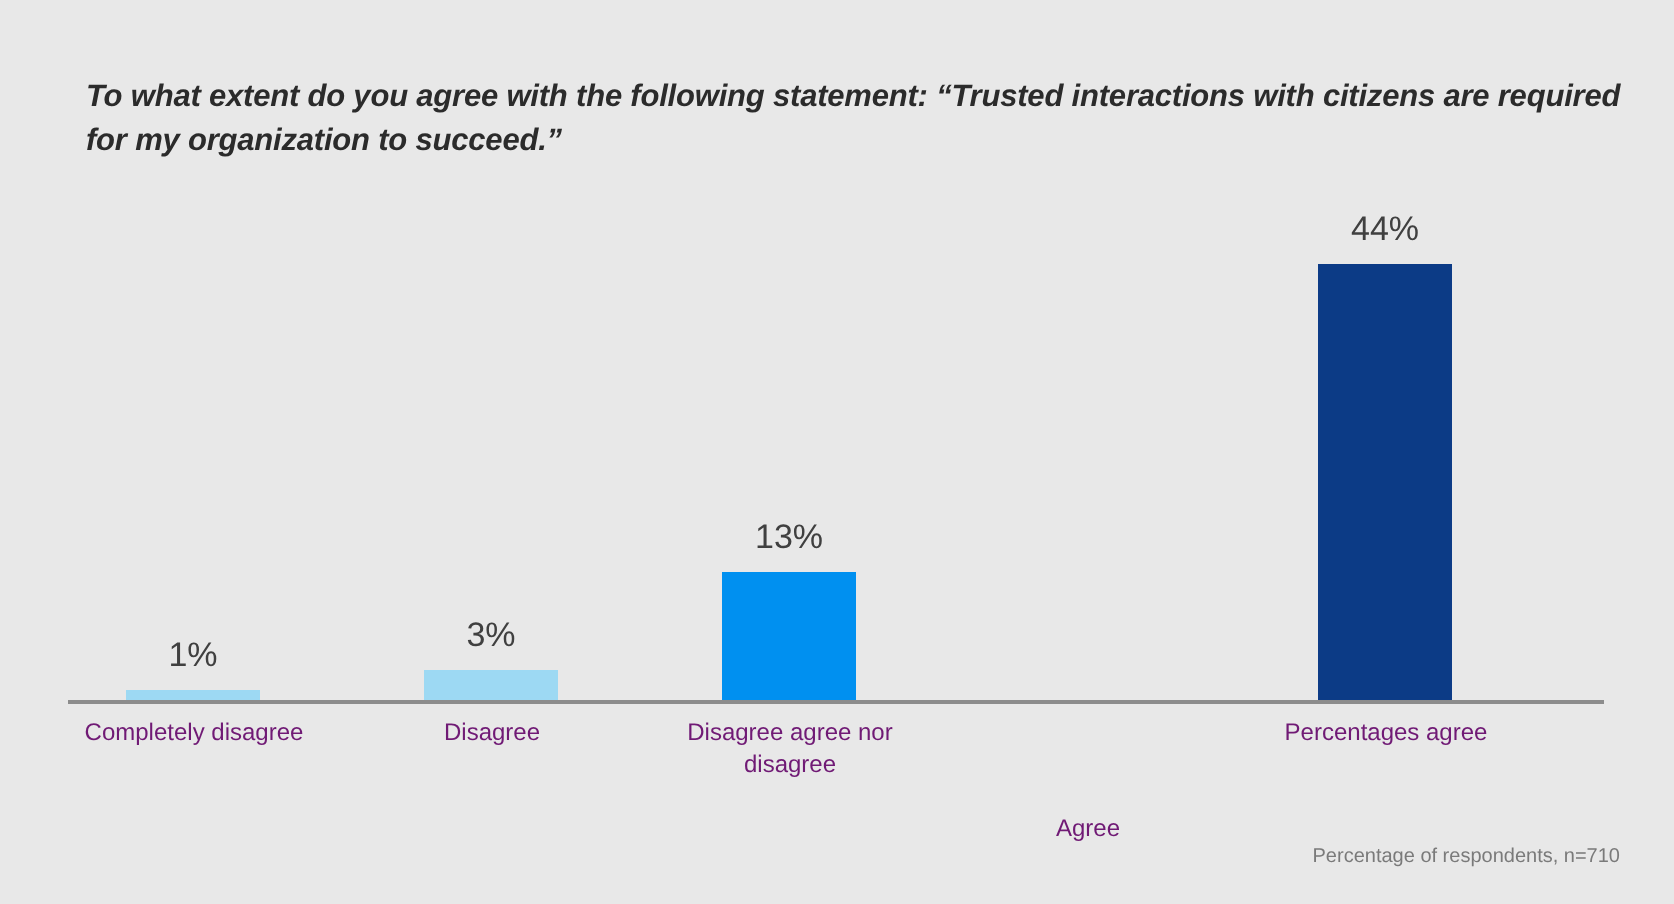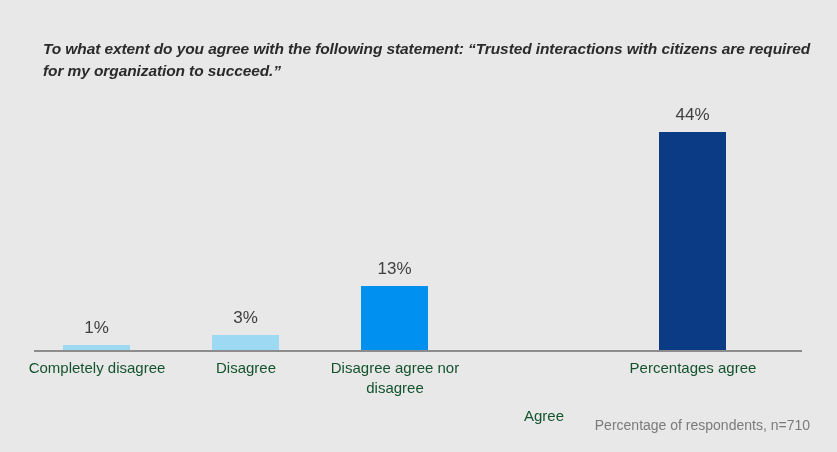--- a/index.html
+++ b/index.html
@@ -74,32 +74,32 @@
     top: 358px;
     width: 768px;
     height: 46px;
   }
 
   .category-label {
     position: absolute;
     top: 0;
     width: 140px;
     text-align: center;
-    font-size: 15px;
-    color: #14532d;
+    font-size: 12px;
+    color: #701a75;
     line-height: 1.35;
   }
 
   
   #footnotes {
     position: absolute;
     right: 27px;
     bottom: 16px;
     text-align: center;
-    font-size: 14px;
+    font-size: 10px;
     color: #7a7a7a;
     line-height: 1.5;
   }
 </style>
 </head>
 <body>
 
 <div id="chart-title">To what extent do you agree with the following statement: “Trusted interactions with citizens are required for my organization to succeed.”</div>
 
 <div id="plot-area">

